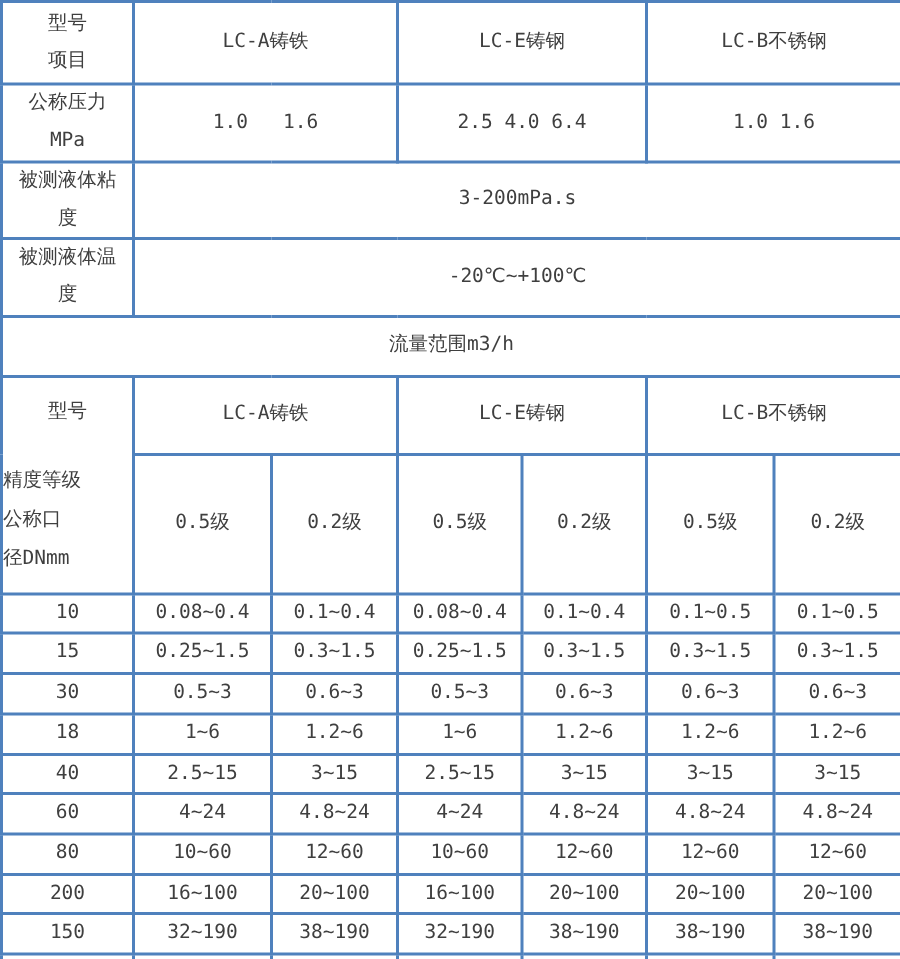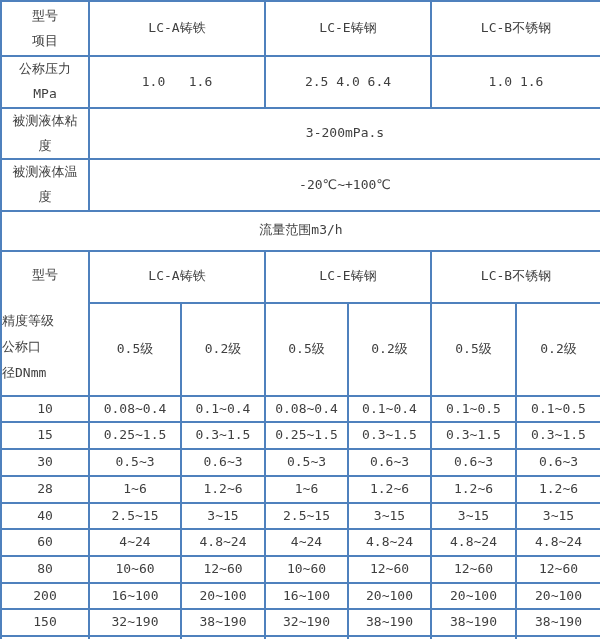--- a/index.html
+++ b/index.html
@@ -149,21 +149,21 @@
   <tr class="data">
     <td>30</td>
     <td>0.5~3</td>
     <td>0.6~3</td>
     <td>0.5~3</td>
     <td>0.6~3</td>
     <td>0.6~3</td>
     <td>0.6~3</td>
   </tr>
   <tr class="data">
-    <td>28</td>
+    <td>18</td>
     <td>1~6</td>
     <td>1.2~6</td>
     <td>1~6</td>
     <td>1.2~6</td>
     <td>1.2~6</td>
     <td>1.2~6</td>
   </tr>
   <tr class="data">
     <td>40</td>
     <td>2.5~15</td>

